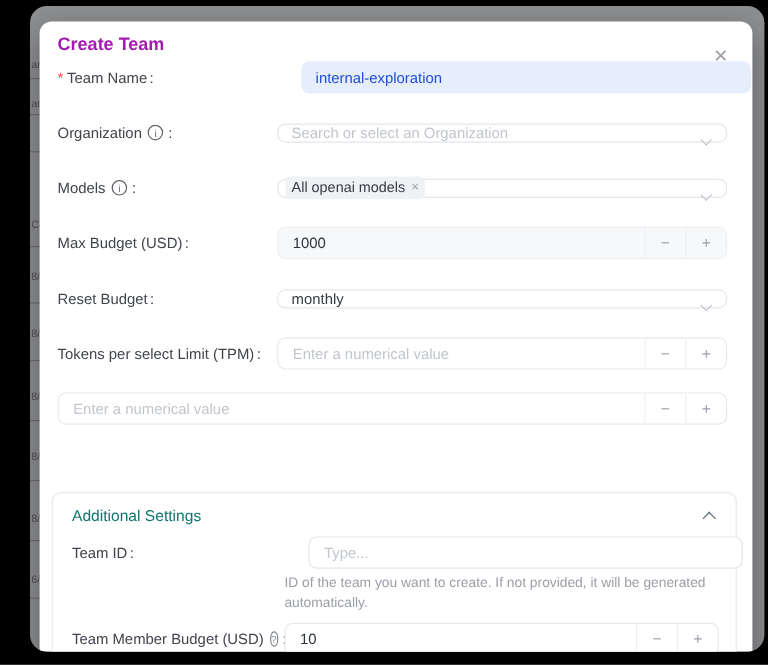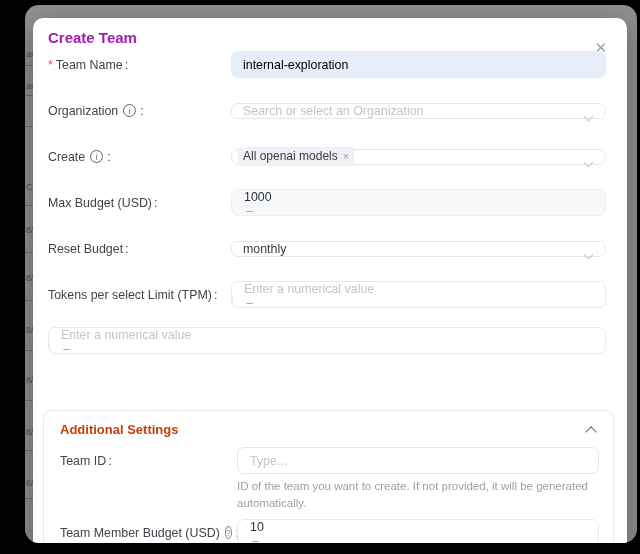--- a/index.html
+++ b/index.html
@@ -26,51 +26,51 @@
          align-items:center; white-space:nowrap; }
   .req { color:#ff4d4f; margin-right:3px; font-size:12.4px; }
   .colon { margin-left:2px; }
   .info-ic { width:13px; height:13px; border:1px solid #5f646c; border-radius:50%;
              font-size:8.5px; color:#5f646c; display:inline-flex; align-items:center;
              justify-content:center; margin:0 2px 0 5px; font-style:normal; }
   .q-ic { border-color:#84898f; color:#84898f; }
   .ctrl { flex:1; position:relative; min-width:0; }
 
   .txt-input { width:100%; height:27px; border:none; border-radius:7px; background:#e6eefb;
-               padding:0 12px; font-size:12.4px; color:#000000; outline:none;
-               font-family:"Liberation Sans", sans-serif; }
+               padding:0 12px; font-size:12.4px; color:#1d4ed8; outline:none;
+               font-family:"Liberation Sans", sans-serif;margin-left:20px; }
   .plain-input { background:#fff; border:1px solid #e4e6ea; }
 
   .select { height:16px; border:1px solid #e4e6ea; border-radius:7px; background:#fff;
             display:flex; align-items:center; padding:0 26px 0 11px; position:relative;
             cursor:pointer; }
   .select .ph { color:#c1c5cc; font-size:12.4px; overflow:hidden; white-space:nowrap; }
   .select .val { color:#363b43; font-size:12.4px; }
   .chev { position:absolute; right:13px; top:9px; width:7px; height:7px;
           border-right:1.3px solid #c3c7cd; border-bottom:1.3px solid #c3c7cd;
           transform:rotate(45deg); }
   .tag { background:#f0f1f4; border-radius:4px; padding:2px 5px; font-size:12px;
          color:#363b43; display:inline-flex; align-items:center; gap:5px; line-height:15px; }
   .tag-x { color:#9aa0a8; font-size:11px; cursor:pointer; }
 
   .stepper { height:27px; border:1px solid #e7e9ed; border-radius:7px; background:#fff;
-             display:flex; overflow:hidden;flex-direction:column; }
+             display:flex; overflow:hidden; }
   .stepper.filled { background:#f7f8fa; border-color:#edeff2; }
   .stepper input { border:none; background:transparent; flex:1; min-width:0; padding:0 12px;
                    font-size:12.4px; color:#2d333c; outline:none;
                    font-family:"Liberation Sans", sans-serif; }
   .stepper input::placeholder, .txt-input::placeholder { color:#c1c5cc; }
   .step-btn { width:34px; flex:none; border-left:1px solid #edeff2; display:flex;
               align-items:center; justify-content:center; color:#9ba1aa; font-size:13px;
               cursor:pointer; }
 
   .card { margin-top:56px; margin-left:-5px; width:571px; border:1px solid #e7e9ec;
           border-radius:8px; padding:10px 14px 16px 16px; background:#fff; }
   .card-head { display:flex; justify-content:space-between; align-items:center; height:16px; }
-  .card-title { font-size:13px; font-weight:700; color:#c2410c; }
+  .card-title { font-size:13px; font-weight:400; color:#0f766e; }
   .chev-up { width:8px; height:8px; border-right:1.4px solid #5f6b7c;
              border-bottom:1.4px solid #5f6b7c; transform:rotate(-135deg);
              margin:6px 4px 0 0; cursor:pointer; }
   .card .frow { margin-bottom:0; margin-top:10px; }
   .card .lbl { width:177px; }
   .help { margin-left:177px; margin-top:4px; width:364px; font-size:11.5px; color:#9b9fa6;
           line-height:1.45; }
   .card .budget-row { margin-top:8px;justify-content:space-between; }
 </style>
 </head>
@@ -124,21 +124,21 @@
         <div class="ctrl">
           <div class="select">
             <span class="ph">Search or select an Organization</span>
             <span class="chev"></span>
           </div>
         </div>
       </div>
 
       <div class="frow">
         <div class="lbl">
-          <span>Create</span>
+          <span>Models</span>
           <i class="info-ic">i</i>
           <span class="colon">:</span>
         </div>
         <div class="ctrl">
           <div class="select" style="padding-left:6px">
             <span class="tag">
               <span>All openai models</span>
               <span class="tag-x">×</span>
             </span>
             <span class="chev"></span>

